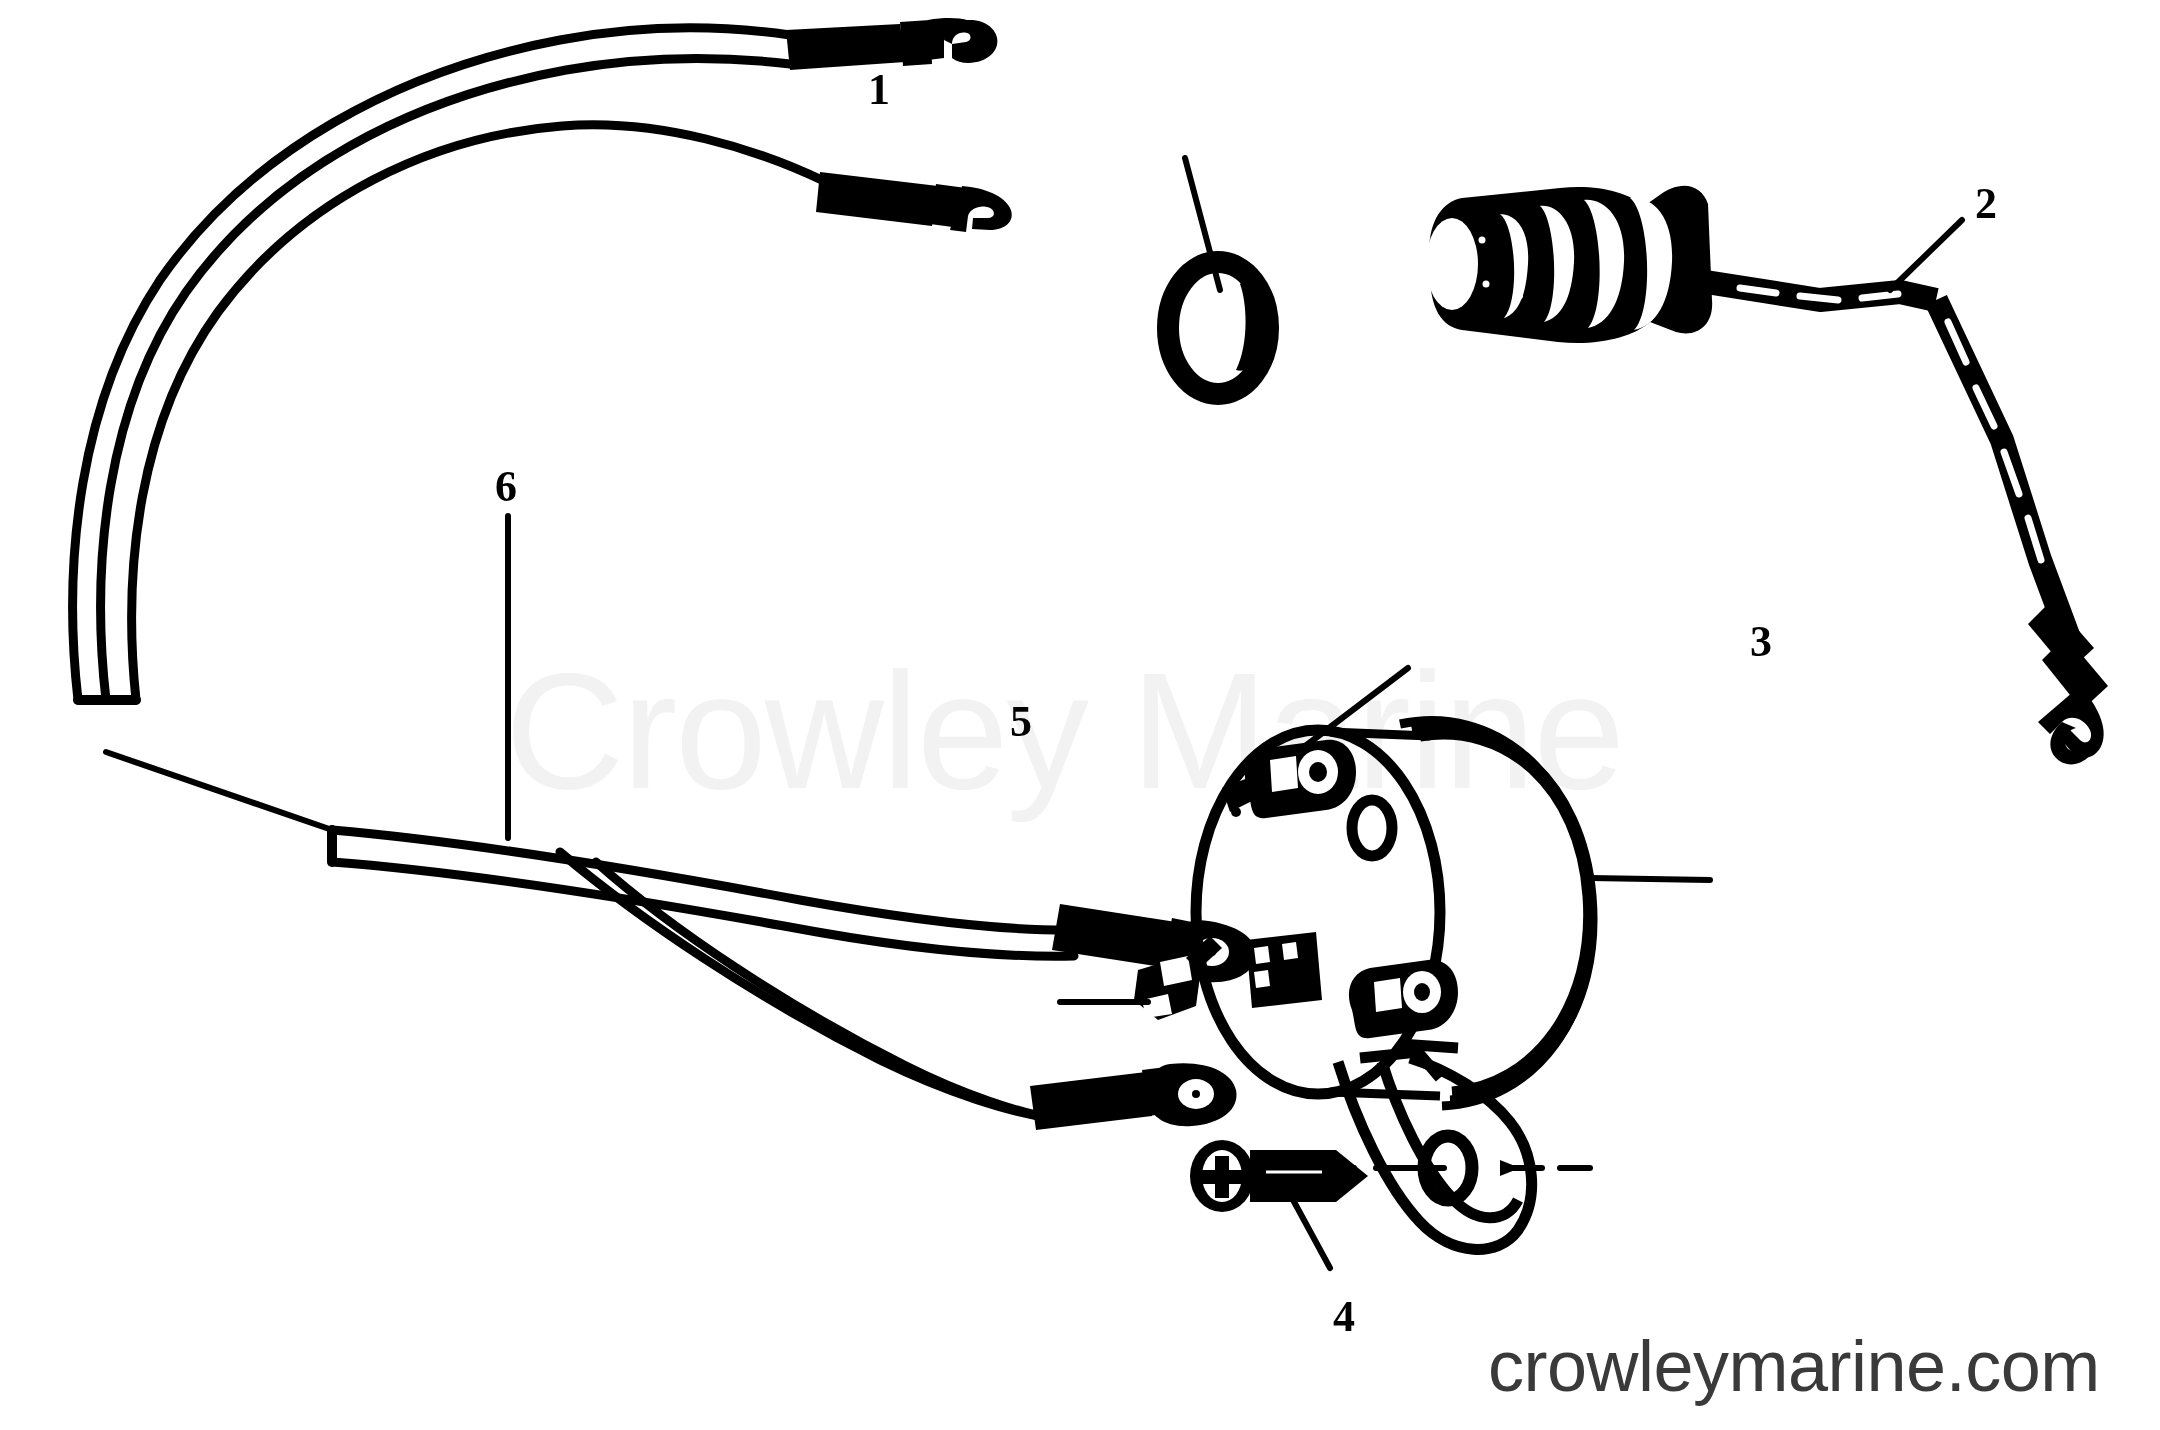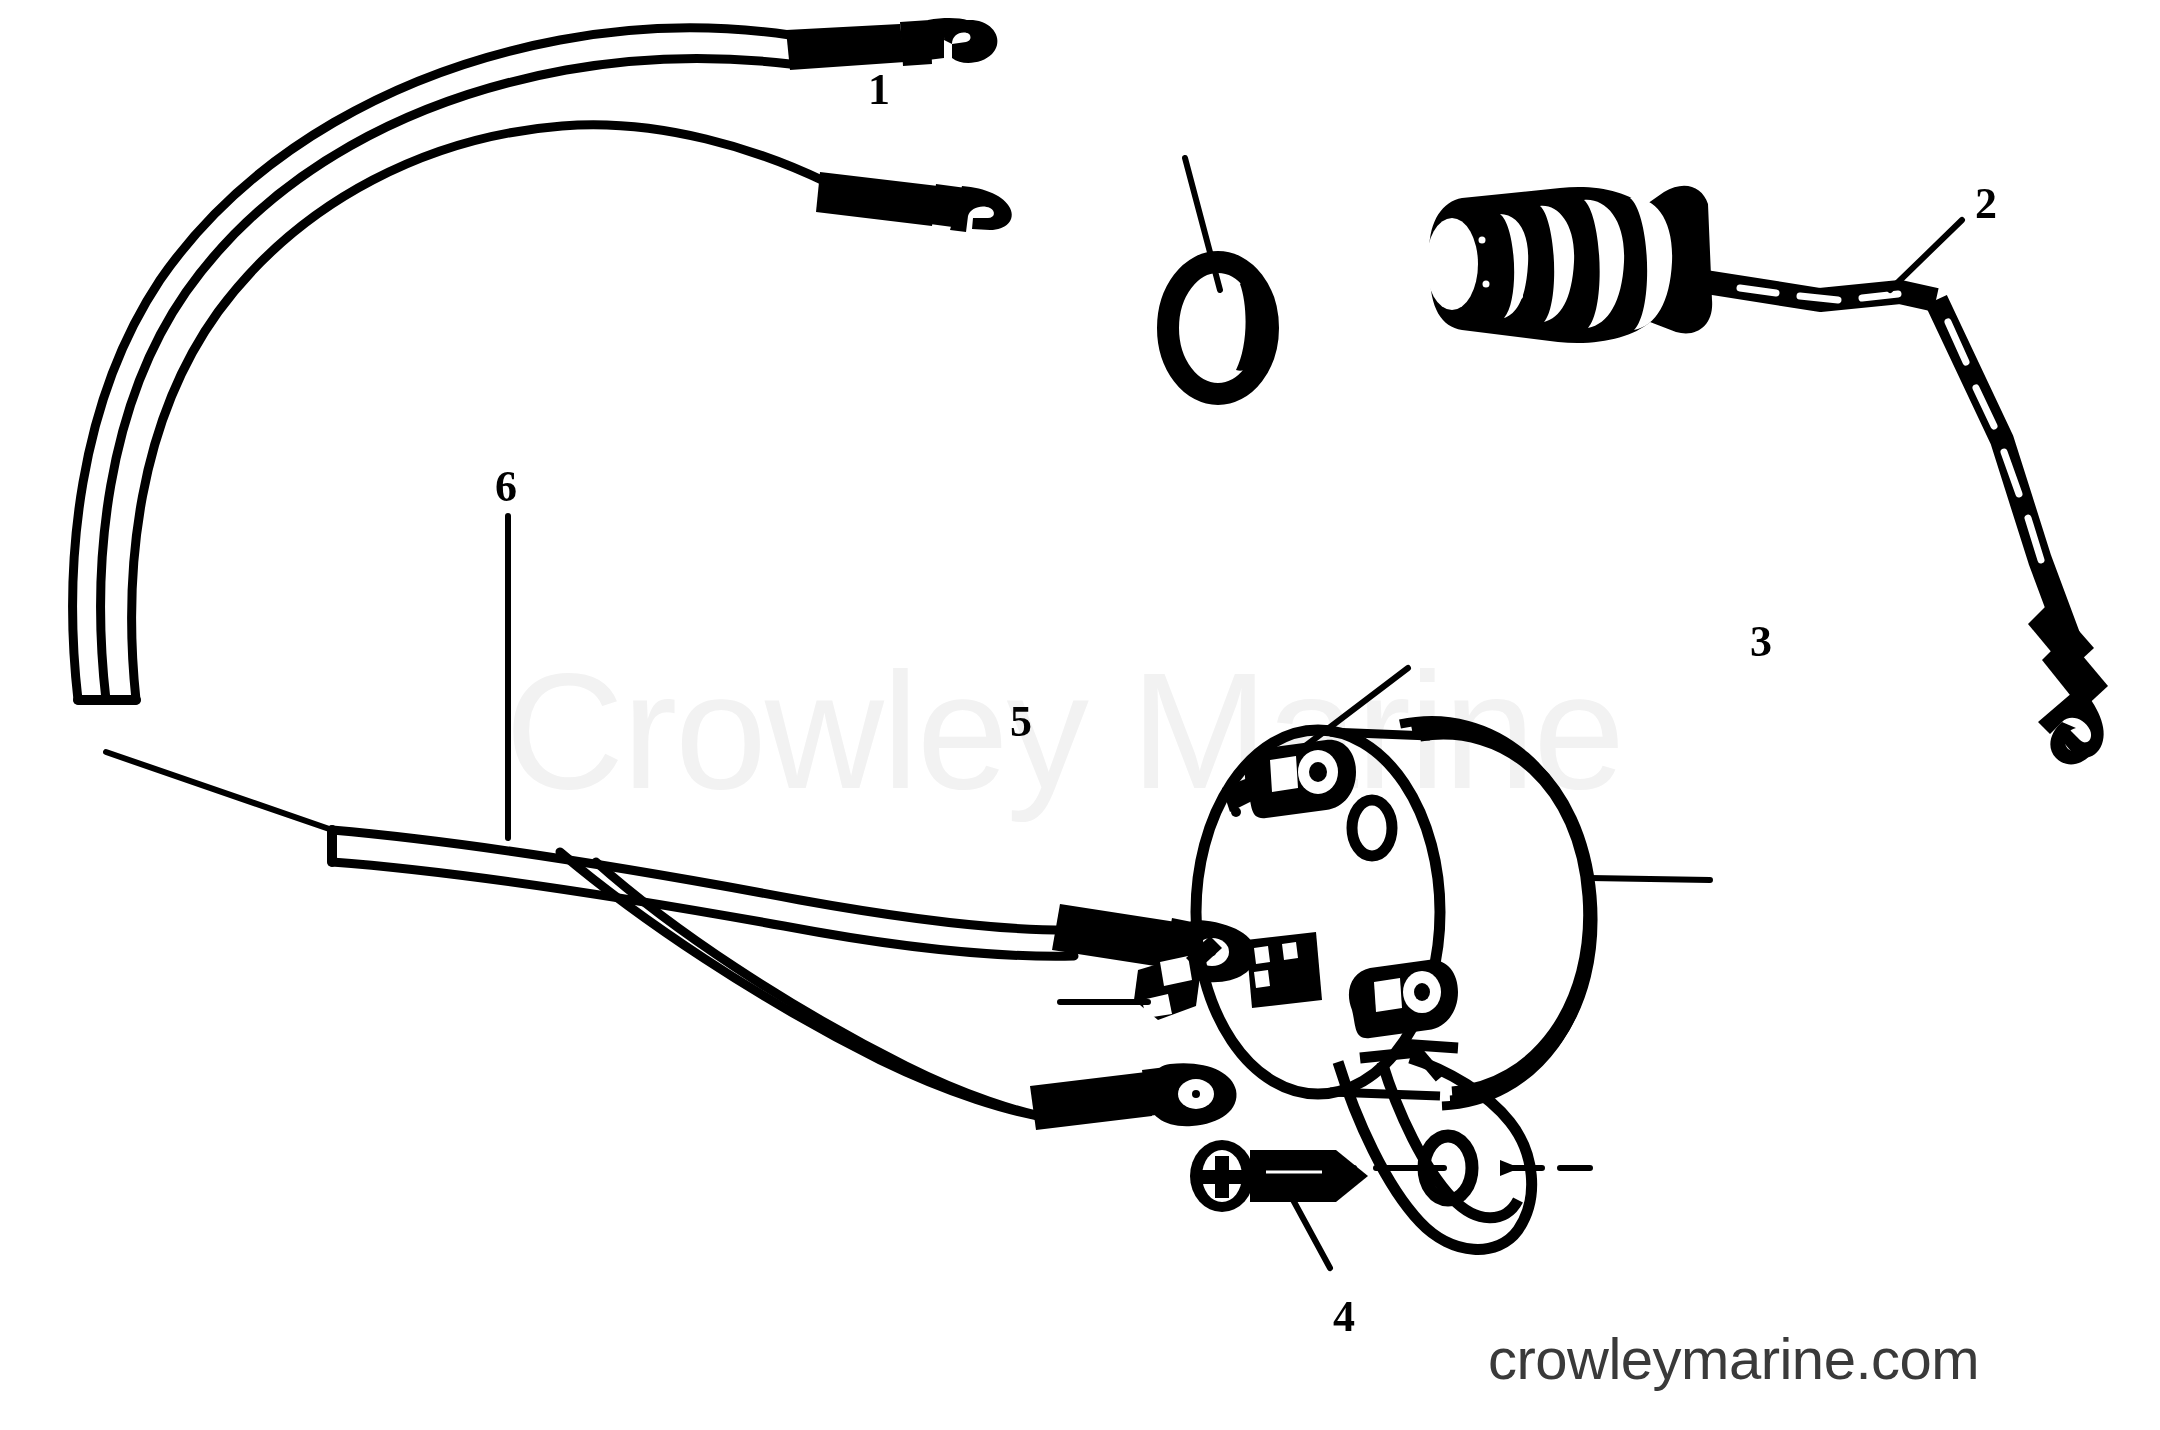--- a/index.html
+++ b/index.html
@@ -36,21 +36,21 @@
     line-height: 190px;
     white-space: nowrap;
     user-select: none;
     pointer-events: none;
   }
   .footer {
     position: absolute;
     left: 1488px;
     top: 1325px;
     font-family: "Liberation Sans", sans-serif;
-    font-size: 58px;
+    font-size: 72px;
     font-weight: 400;
     color: #3a3a3a;
     letter-spacing: -0.5px;
     white-space: nowrap;
   }
   .callout {
     position: absolute;
     font-family: "Liberation Serif", serif;
     font-size: 44px;
     font-weight: 700;

